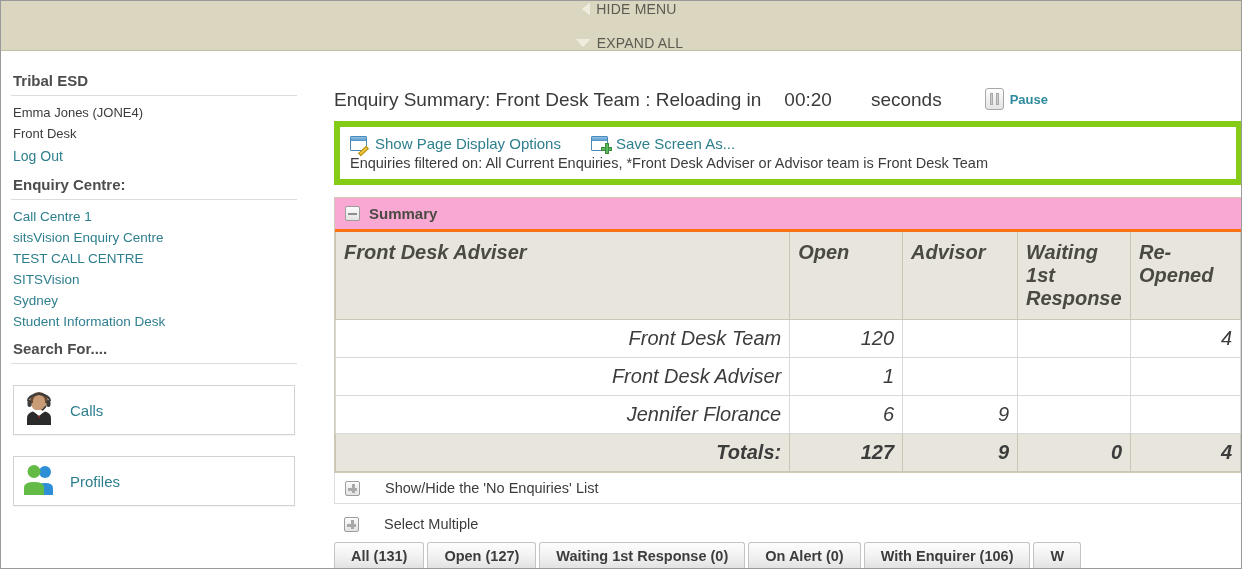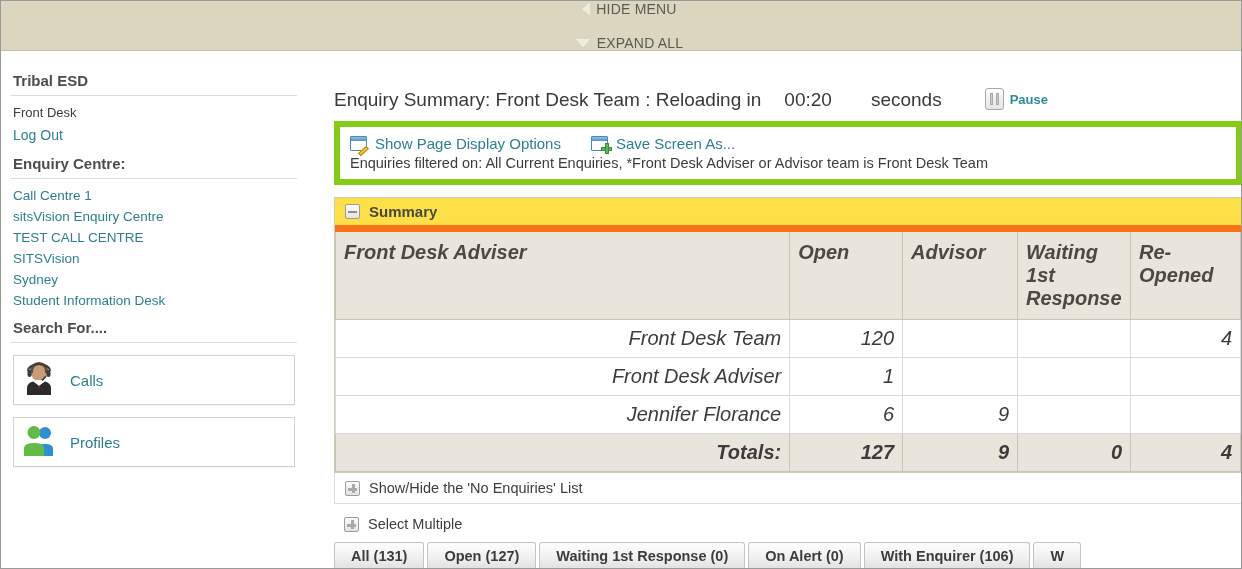--- a/index.html
+++ b/index.html
@@ -56,21 +56,21 @@
   }
   .side-rule { border-bottom: 1px solid #dcdcdc; margin: 0 0 6px 0; }
   .side-txt { font-size: 13px; color: #3c3c3c; padding: 3px 2px; }
   .side-link {
     font-size: 14px; color: #2e7f8e; padding: 4px 2px;
     cursor: pointer; display: block;
   }
   .side-link.small { font-size: 13.5px; padding: 3px 2px; }
 
   .bigbtn {
-    margin: 12px 2px 0 2px;
+    margin: 21px 2px 0 2px;
     height: 50px;
     border: 1px solid #d2d2d2;
     background: #fff;
     display: flex; align-items: center; gap: 14px;
     padding-left: 8px;
     cursor: pointer;
     box-shadow: 0 1px 1px rgba(0,0,0,.04);
   }
   .bigbtn-label { font-size: 15px; color: #2e7f8e; }
 
@@ -137,24 +137,24 @@
   .winicon .plus-v { right: -1px; bottom: -3px; width: 4px; height: 11px; }
 
   
   .panel {
     margin: 12px 0 0 22px;
     width: 908px;
     border: 1px solid #cfcbb5;
     background: #fff;
   }
   .panel-head {
-    height: 34px; background: #fde047;
+    height: 34px; background: #f9a8d4;
     display: flex; align-items: center; gap: 9px;
     padding-left: 10px;
-    border-bottom: 7px solid #f97316;
+    border-bottom: 3px solid #f97316;
   }
   .panel-title { font-size: 15px; font-weight: bold; color: #4a4a42; }
 
   .boxicon {
     width: 15px; height: 15px; flex: 0 0 auto;
     border: 1px solid #9d9d9d; border-radius: 2px;
     background: linear-gradient(#fbfbfb,#e3e3e3);
     position: relative; cursor: pointer;
   }
   .boxicon .minus {
@@ -199,21 +199,21 @@
   }
   td.reopened-hl {
     background: linear-gradient(to right, #4dfa5c 0%, #7cfd86 45%, #ddfde1 88%, #f4fff5 100%);
   }
   .morebar {
     margin: 0 0 0 22px; width: 908px;
     border: 1px solid #dedede; border-top: none;
     display: flex; align-items: center; gap: 9px;
     height: 31px; padding-left: 10px; background: #fff;
   }
-  .morelabel { font-size: 14.5px; color: #3c3c3c; cursor: pointer; }
+  .morelabel { font-size: 14.5px; color: #3c3c3c; cursor: pointer; margin-left: 16px; }
   .plainrow {
     margin: 7px 0 0 22px; width: 908px;
     display: flex; align-items: center; gap: 9px;
     height: 26px; padding-left: 10px;
   }
 
   
   .tabs {
     position: absolute; left: 333px; bottom: 0;
     height: 26px;
@@ -254,20 +254,21 @@
     </div>
     <div class="topitem">
       <span class="tri tri-up"></span>
       <span>COLLAPSE ALL</span>
     </div>
   </div>
 
   <div class="sidebar">
     <div class="side-h">Tribal ESD</div>
     <div class="side-rule"></div>
+    <div class="side-txt">Emma Jones (JONE4)</div>
     <div class="side-txt">Front Desk</div>
     <div class="side-link">Log Out</div>
     <div class="side-h">Enquiry Centre:</div>
     <div class="side-rule"></div>
     <a class="side-link small">Call Centre 1</a>
     <a class="side-link small">sitsVision Enquiry Centre</a>
     <a class="side-link small">TEST CALL CENTRE</a>
     <a class="side-link small">SITSVision</a>
     <a class="side-link small">Sydney</a>
     <a class="side-link small">Student Information Desk</a>

